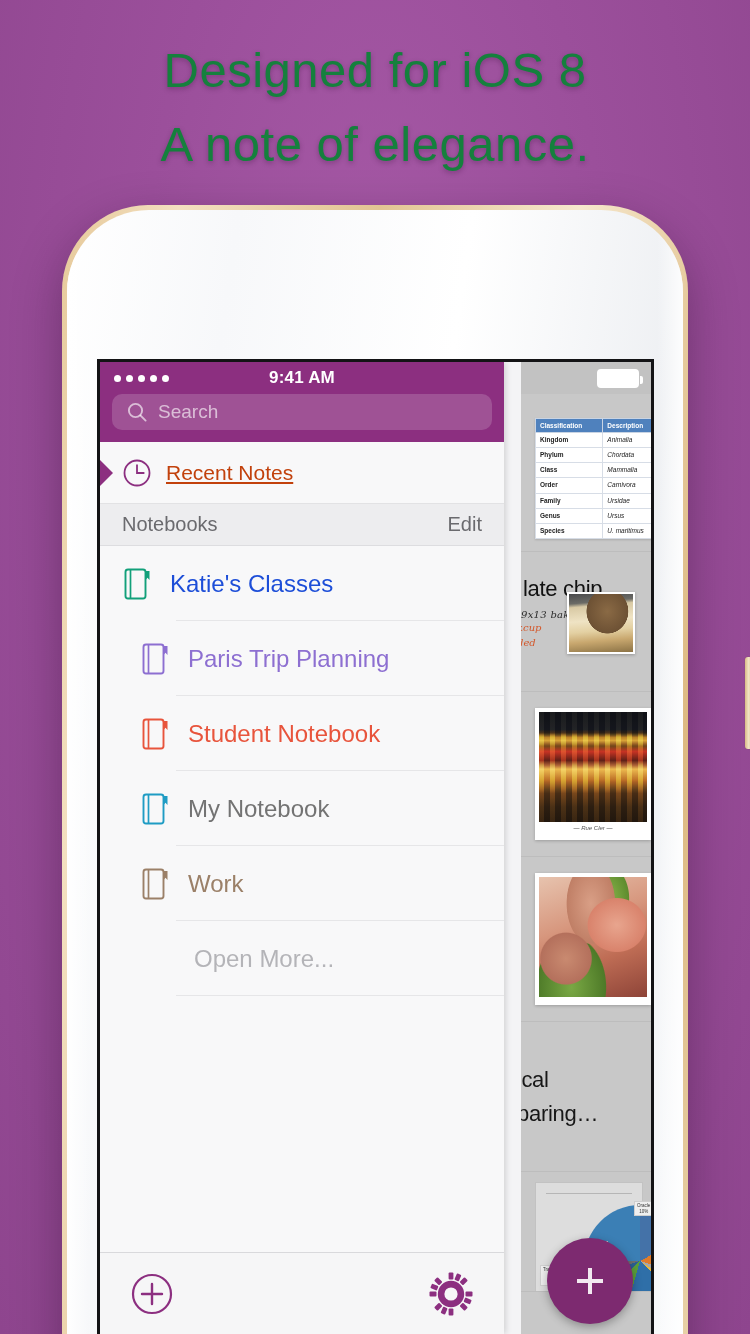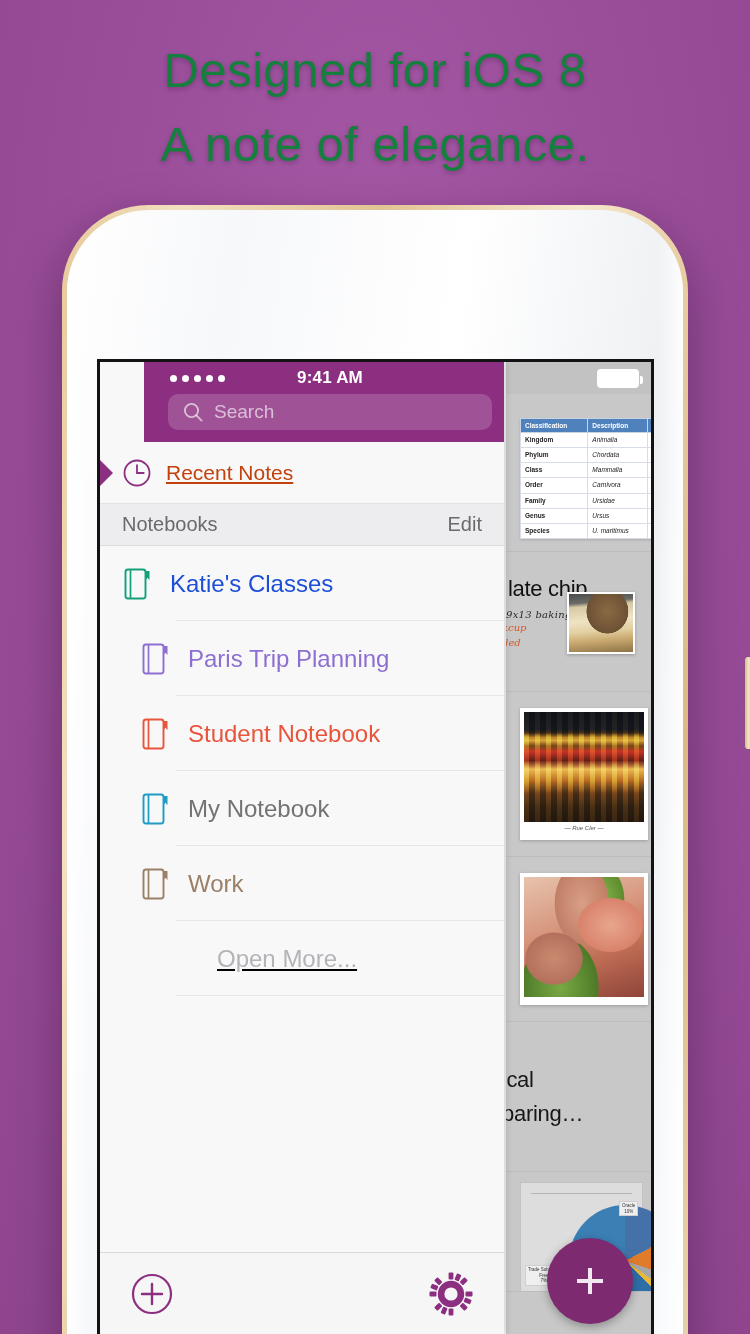--- a/index.html
+++ b/index.html
@@ -87,22 +87,21 @@
   
   .master {
     position:absolute; left:0; top:0; width:404px; height:100%;
     background:#f8f8f9;
     display:flex; flex-direction:column;
     z-index:3;
     box-shadow:2px 0 6px rgba(0,0,0,.14);
   }
   .nav-purple {
     background:#8a2f7d; background:#8c2f80;
-    padding:0 0 12px 12px;
-    margin-left:44px;
+    padding:0 0 12px 0;
   }
   .statusbar {
     height:32px; display:flex; align-items:center;
     padding:0 14px; color:#fff; position:relative;
   }
   .dots { display:flex; gap:5px; align-items:center; }
   .dots i { width:7px; height:7px; border-radius:50%; background:#fff; display:block; }
   .clock {
     position:absolute; left:0; width:100%; text-align:center;
     font-size:17px; font-weight:bold; letter-spacing:.2px;
@@ -151,36 +150,36 @@
     padding-left:22px; position:relative;
   }
   .nb-row + .nb-row::before,
   .nb-row.first + .nb-row::before { content:""; }
   .nb-row::after{
     content:""; position:absolute; left:76px; right:0; bottom:0;
     height:1px; background:#e6e6e8;
   }
   .nb-row .nb-name { font-size:24px; }
   .nb-icon { width:30px; height:34px; flex:0 0 auto; }
-  .nb-row.more { padding-left:99px;text-decoration:underline; }
+  .nb-row.more { padding-left:76px; }
   .nb-row.more .nb-name { color:#b4b4b8; }
 
   .spacer { flex:1 1 auto; background:#f8f8f9; }
 
   
   .toolbar {
     height:82px; background:#f6f6f7;
     border-top:1px solid #d9d9dc;
     display:flex; align-items:center; justify-content:space-between;
     padding:0 30px;
   }
 
   
   .detail {
-    position:absolute; left:406px; top:0; right:0; height:100%;
+    position:absolute; left:421px; top:0; right:0; height:100%;
     background:#c8c8c8;
     overflow:hidden;
   }
   .detail-status {
     height:32px; background:#c2c2c2;
     display:flex; align-items:center; justify-content:flex-end;
     padding-right:12px;
   }
   .battery {
     width:42px; height:19px; border:2px solid #fff; border-radius:4px;

